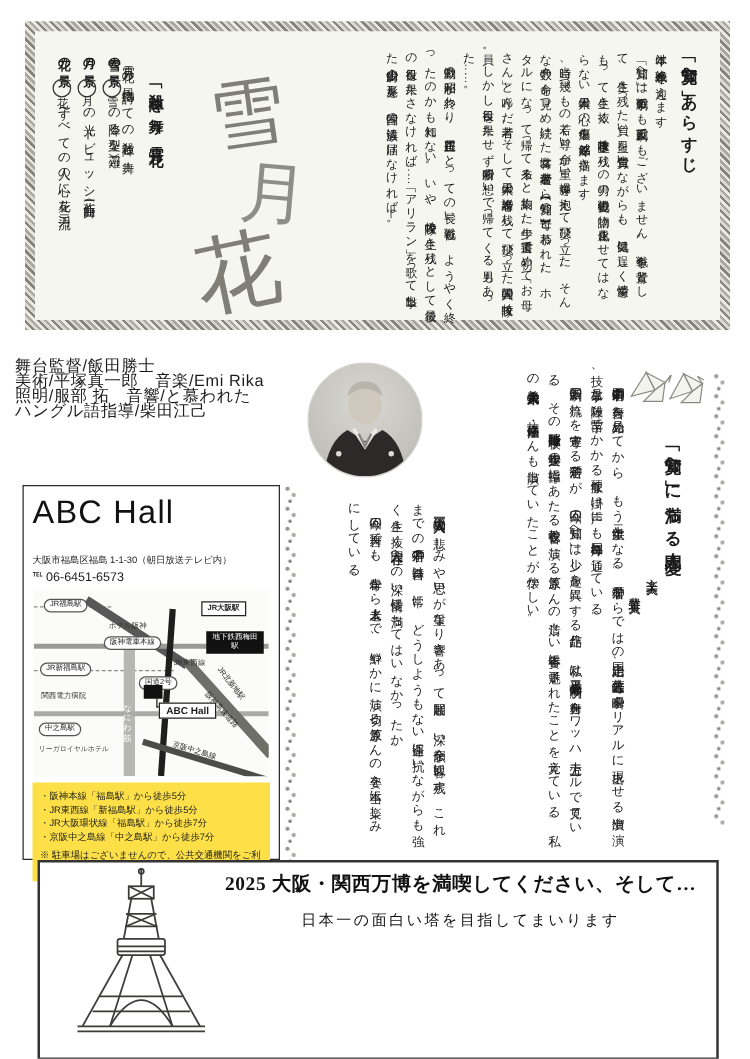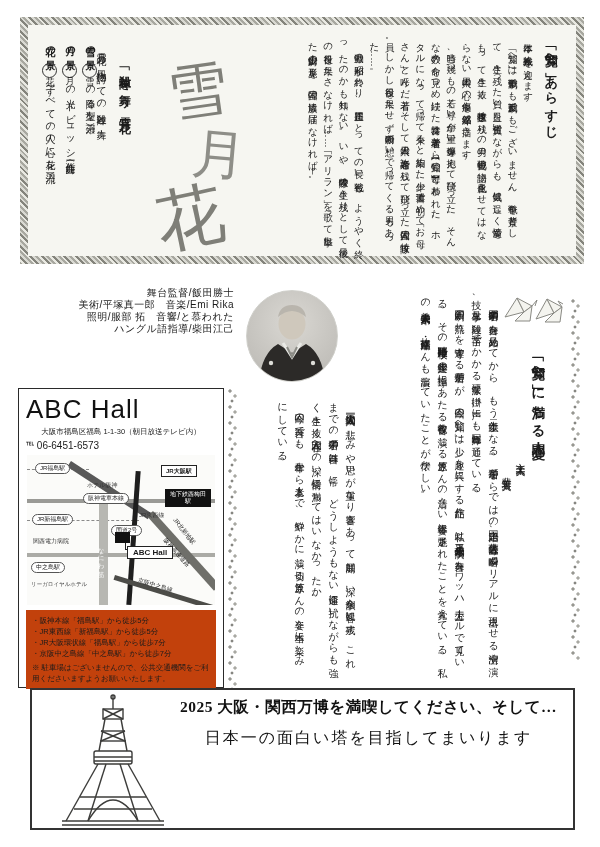--- a/index.html
+++ b/index.html
@@ -35,30 +35,30 @@
   .setai-sub{position:absolute;left:66px;top:20px;font-size:10px;letter-spacing:1.5px;}
   .scenes{position:absolute;left:12px;top:14px;height:212px;font-size:10px;line-height:2.0;letter-spacing:.5px;}
   .scene-head{font-weight:bold;}
   .scene-gap{display:inline-block;height:10px;}
   .circ{
     display:inline-block;width:13px;height:13px;line-height:13px;border:1px solid #333;
     border-radius:50%;text-align:center;font-size:9px;margin:1px 0;
   }
 
   
-  .credits{position:absolute;left:24px;top:287px;width:210px;text-align:right;
-    font-size:10px;line-height:12px;letter-spacing:.5px;}
+  .credits{position:absolute;left:12px;top:287px;width:210px;text-align:left;
+    font-size:13px;line-height:12px;letter-spacing:.5px;}
 
   
   .abc-box{
     position:absolute;left:18px;top:388px;width:206px;height:300px;
     border:1.5px solid #2a2a2a;background:#fff;box-sizing:border-box;padding:5px 7px;
   }
   .abc-logo{font-size:26px;font-weight:500;letter-spacing:1px;color:#111;}
-  .abc-addr{font-size:7.5px;margin-top:2px;text-align:center;}
+  .abc-addr{font-size:7.5px;margin-top:18px;}
   .abc-tel{font-size:10px;margin-top:1px;}
   .map{position:relative;width:188px;height:150px;margin:3px auto 5px;background:#fbfbf9;overflow:hidden;}
   .m-road{position:absolute;}
   .r-dash1{left:0;top:14px;width:62px;border-top:1px dashed #8a8a8a;}
   .r-diag1{left:44px;top:6px;width:96px;height:7px;background:#585858;transform:rotate(33deg);transform-origin:left top;}
   .r-hanshin{left:0;top:44px;width:188px;height:4px;background:#9a9a96;}
   .r-dash2{left:0;top:65px;width:112px;border-top:1px dashed #8a8a8a;}
   .r-naniwa{left:72px;top:48px;width:9px;height:102px;background:#b7b7b2;}
   .r-black{left:104px;top:16px;width:5px;height:134px;background:#1e1e1e;transform:rotate(4deg);}
   .r-mid{left:0;top:98px;width:188px;height:4px;background:#ababa6;}
@@ -79,21 +79,21 @@
   .ml8{left:84px;top:70px;}
   .ml9{left:71px;top:88px;writing-mode:vertical-rl;color:#fff;z-index:4;font-size:6.5px;}
   .ml10{left:6px;top:83px;color:#333;}
   .ml11{left:100px;top:91px;background:#fff;border:1.5px solid #222;padding:2px 5px;font-weight:bold;font-size:8px;z-index:5;}
   .ml12{left:4px;top:107px;}
   .ml13{left:4px;top:126px;font-size:5.5px;color:#444;}
   .ml14{left:140px;top:82px;transform:rotate(48deg);transform-origin:left top;color:#222;}
   .ml15{left:112px;top:122px;transform:rotate(17deg);transform-origin:left top;color:#222;}
   .abc-mark{position:absolute;left:88px;top:77px;width:15px;height:11px;background:#111;z-index:4;}
   .abc-pointer{position:absolute;left:98px;top:88px;width:8px;height:6px;border-left:1.5px solid #222;border-bottom:1.5px solid #222;z-index:4;}
-  .access{background:#c2410c;padding:5px 6px;font-size:7.5px;line-height:11px;}
+  .access{background:#fde047;padding:5px 6px;font-size:7.5px;line-height:11px;}
   .access .a-item::before{content:"・";}
   .access .a-note{margin-top:3px;}
 
   
   .swirl{
     position:absolute;width:12px;
     background-image:
       radial-gradient(circle at 3px 3px,#8c8c86 1.3px,transparent 2px),
       radial-gradient(circle at 8px 8px,#a0a09a 1.3px,transparent 2px),
       radial-gradient(circle at 5px 13px,#7a7a74 1px,transparent 1.8px);
@@ -117,30 +117,30 @@
     font-size:10px;line-height:1.7;letter-spacing:.5px;
   }
   .article-bodyB{
     position:absolute;left:247px;top:396px;width:112px;height:268px;
     font-size:10px;line-height:1.7;letter-spacing:.5px;
   }
   .article-bodyA p,.article-bodyB p{text-indent:1em;}
 
   
   .ad-box{
-    position:absolute;left:30px;top:688px;width:545px;height:142px;
+    position:absolute;left:30px;top:688px;width:545px;height:160px;
     border:2.5px solid #333;box-sizing:border-box;background:#fff;
   }
   .tower{position:absolute;left:22px;top:3px;}
   .ad-text{position:absolute;left:138px;right:6px;top:7px;text-align:center;font-family:"Liberation Serif",serif;}
   .ad-headline{font-size:15.5px;font-weight:bold;letter-spacing:.5px;color:#111;}
   .ad-tagline{margin-top:13px;}
   .ad-tag-small{font-size:12px;letter-spacing:3px;color:#222;}
   .ad-tag-large{font-size:19px;font-weight:bold;letter-spacing:4px;margin-left:10px;color:#111;}
-  .ad-subline{margin-top:10px;font-size:16px;letter-spacing:2px;color:#111;}
+  .ad-subline{margin-top:10px;font-size:12px;letter-spacing:2px;color:#111;}
   .ad-company-row{margin-top:11px;display:flex;justify-content:center;align-items:flex-end;gap:10px;}
   .ad-company{font-size:20px;font-weight:bold;letter-spacing:2px;color:#111;}
   .ad-contact{font-size:7px;line-height:9px;text-align:left;color:#222;font-family:"Liberation Sans",sans-serif;}
 </style>
 </head>
 <body>
 
 <div class="top-box">
   <div class="top-box-inner">
 

